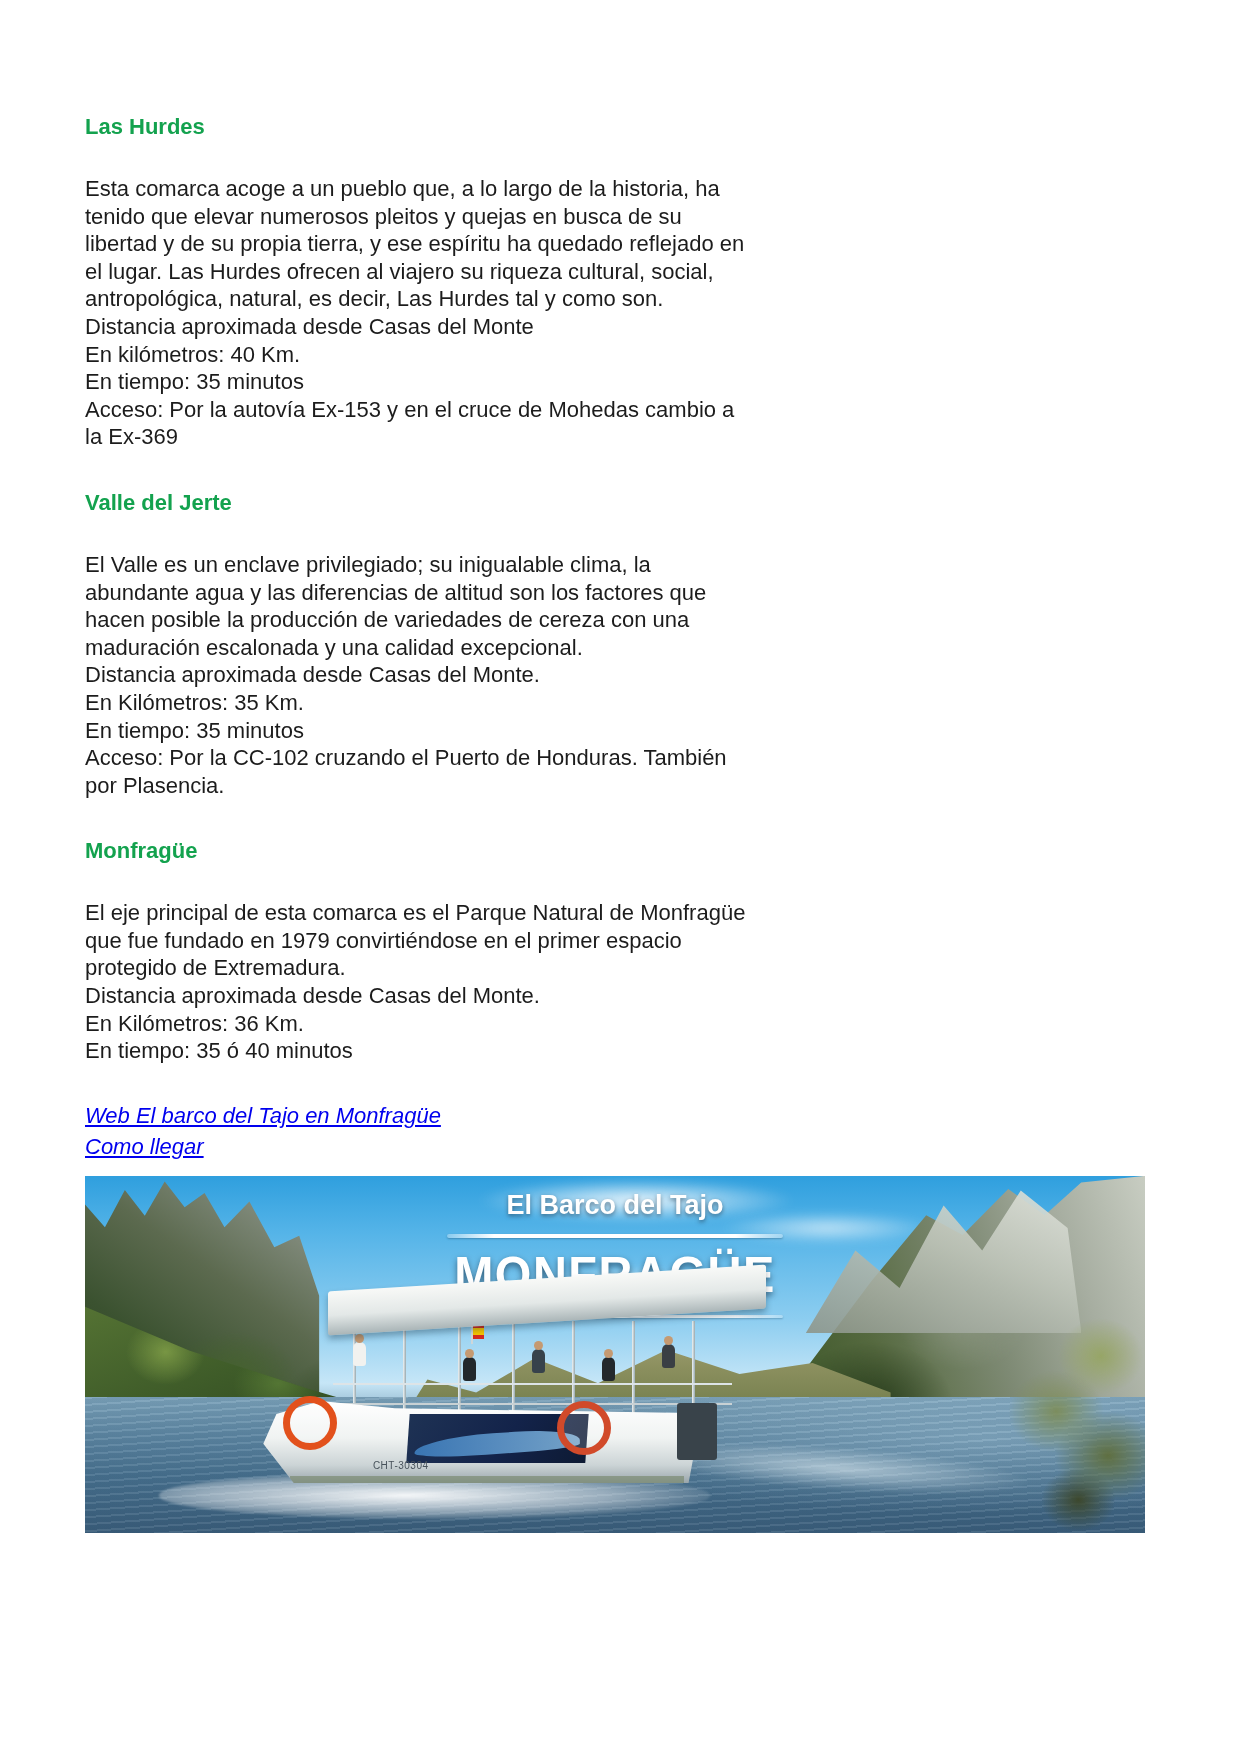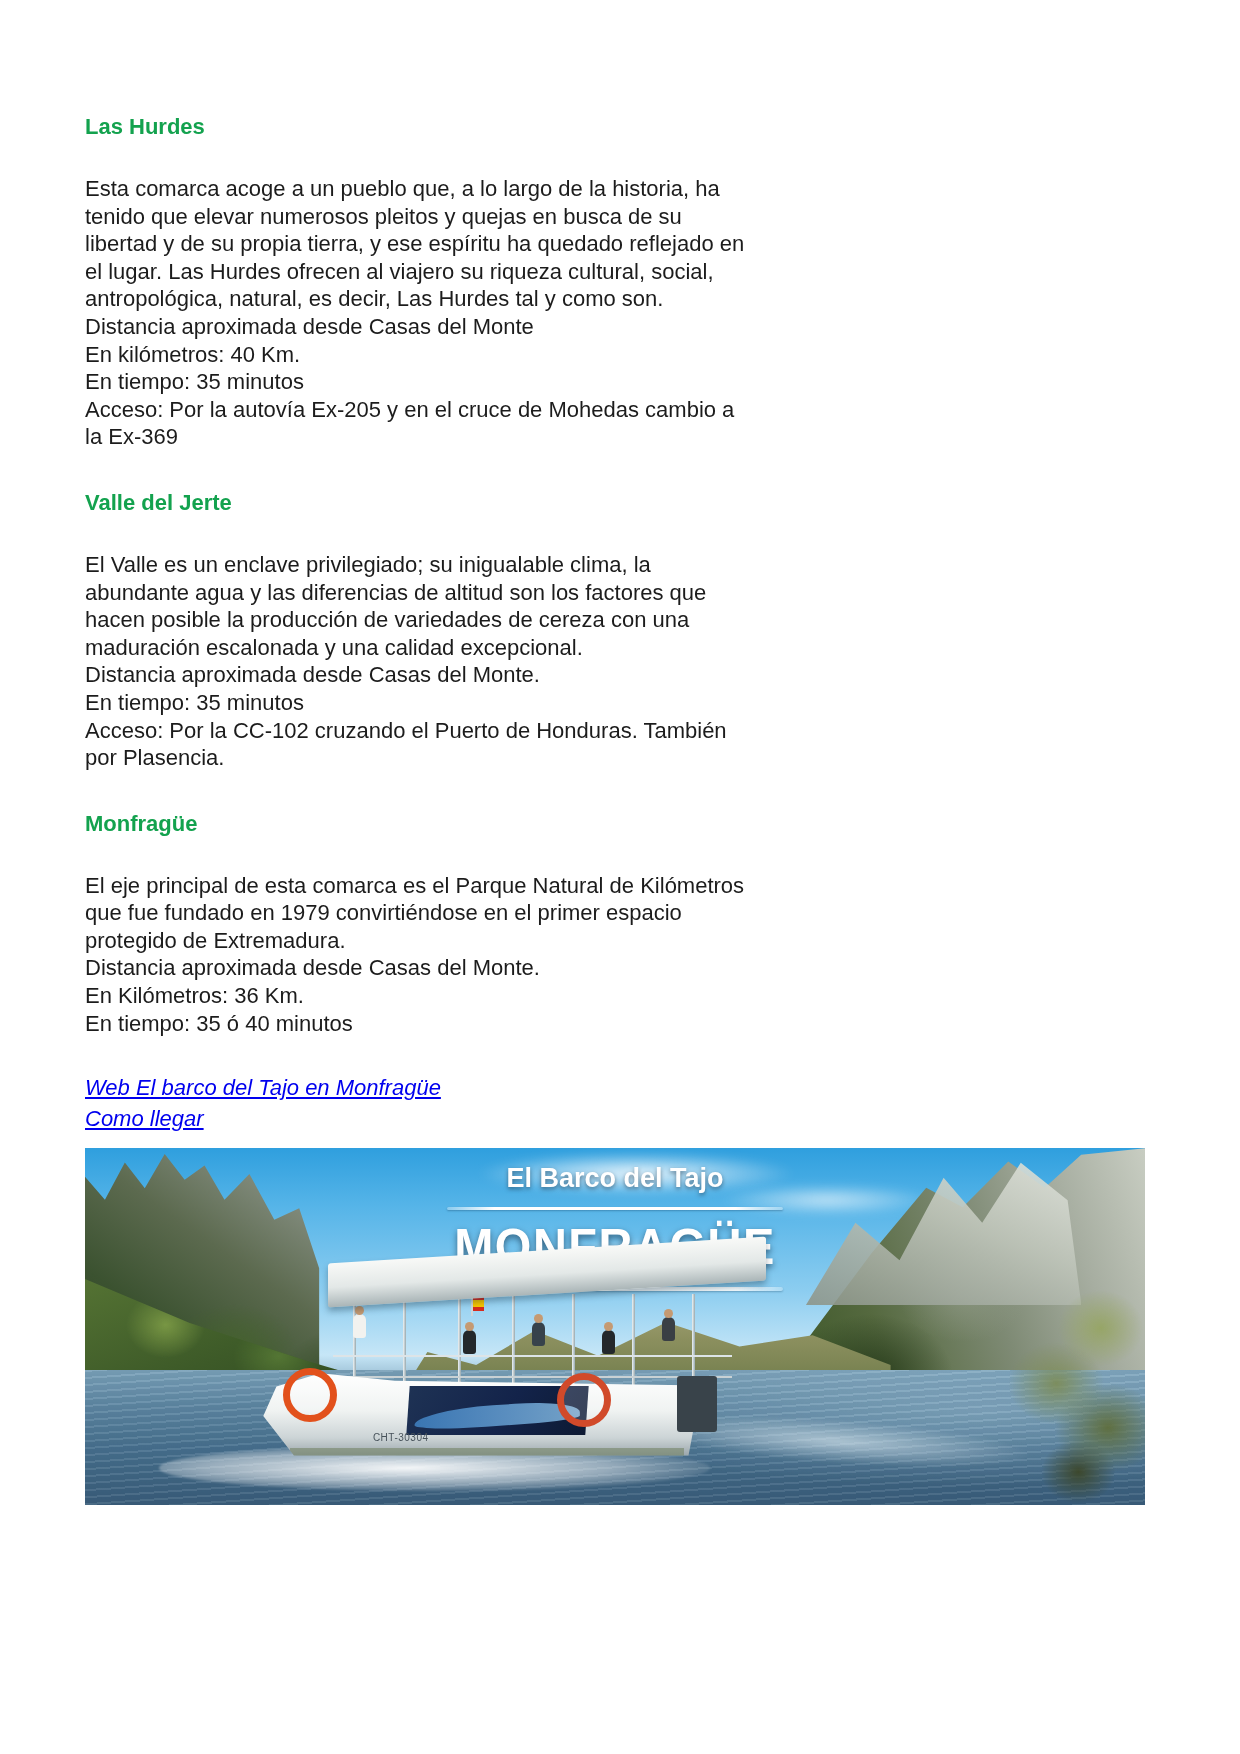--- a/index.html
+++ b/index.html
@@ -132,43 +132,44 @@
       <h3 class="heading">Las Hurdes</h3>
       <div class="para">
           <div class="line">Esta comarca acoge a un pueblo que, a lo largo de la historia, ha</div>
           <div class="line">tenido que elevar numerosos pleitos y quejas en busca de su</div>
           <div class="line">libertad y de su propia tierra, y ese espíritu ha quedado reflejado en</div>
           <div class="line">el lugar. Las Hurdes ofrecen al viajero su riqueza cultural, social,</div>
           <div class="line">antropológica, natural, es decir, Las Hurdes tal y como son.</div>
           <div class="line">Distancia aproximada desde Casas del Monte</div>
           <div class="line">En kilómetros: 40 Km.</div>
           <div class="line">En tiempo: 35 minutos</div>
-          <div class="line">Acceso: Por la autovía Ex-205 y en el cruce de Mohedas cambio a</div>
+          <div class="line">Acceso: Por la autovía Ex-153 y en el cruce de Mohedas cambio a</div>
           <div class="line">la Ex-369</div>
         </div>
     </section>
 
     <section class="doc-section">
       <h3 class="heading">Valle del Jerte</h3>
       <div class="para">
           <div class="line">El Valle es un enclave privilegiado; su inigualable clima, la</div>
           <div class="line">abundante agua y las diferencias de altitud son los factores que</div>
           <div class="line">hacen posible la producción de variedades de cereza con una</div>
           <div class="line">maduración escalonada y una calidad excepcional.</div>
           <div class="line">Distancia aproximada desde Casas del Monte.</div>
+          <div class="line">En Kilómetros: 35 Km.</div>
           <div class="line">En tiempo: 35 minutos</div>
           <div class="line">Acceso: Por la CC-102 cruzando el Puerto de Honduras. También</div>
           <div class="line">por Plasencia.</div>
         </div>
     </section>
 
     <section class="doc-section">
       <h3 class="heading">Monfragüe</h3>
       <div class="para">
-          <div class="line">El eje principal de esta comarca es el Parque Natural de Kilómetros</div>
+          <div class="line">El eje principal de esta comarca es el Parque Natural de Monfragüe</div>
           <div class="line">que fue fundado en 1979 convirtiéndose en el primer espacio</div>
           <div class="line">protegido de Extremadura.</div>
           <div class="line">Distancia aproximada desde Casas del Monte.</div>
           <div class="line">En Kilómetros: 36 Km.</div>
           <div class="line">En tiempo: 35 ó 40 minutos</div>
         </div>
     </section>
 
     <div class="links-block">
       <a href="#" class="doc-link">Web El barco del Tajo en Monfragüe</a>

